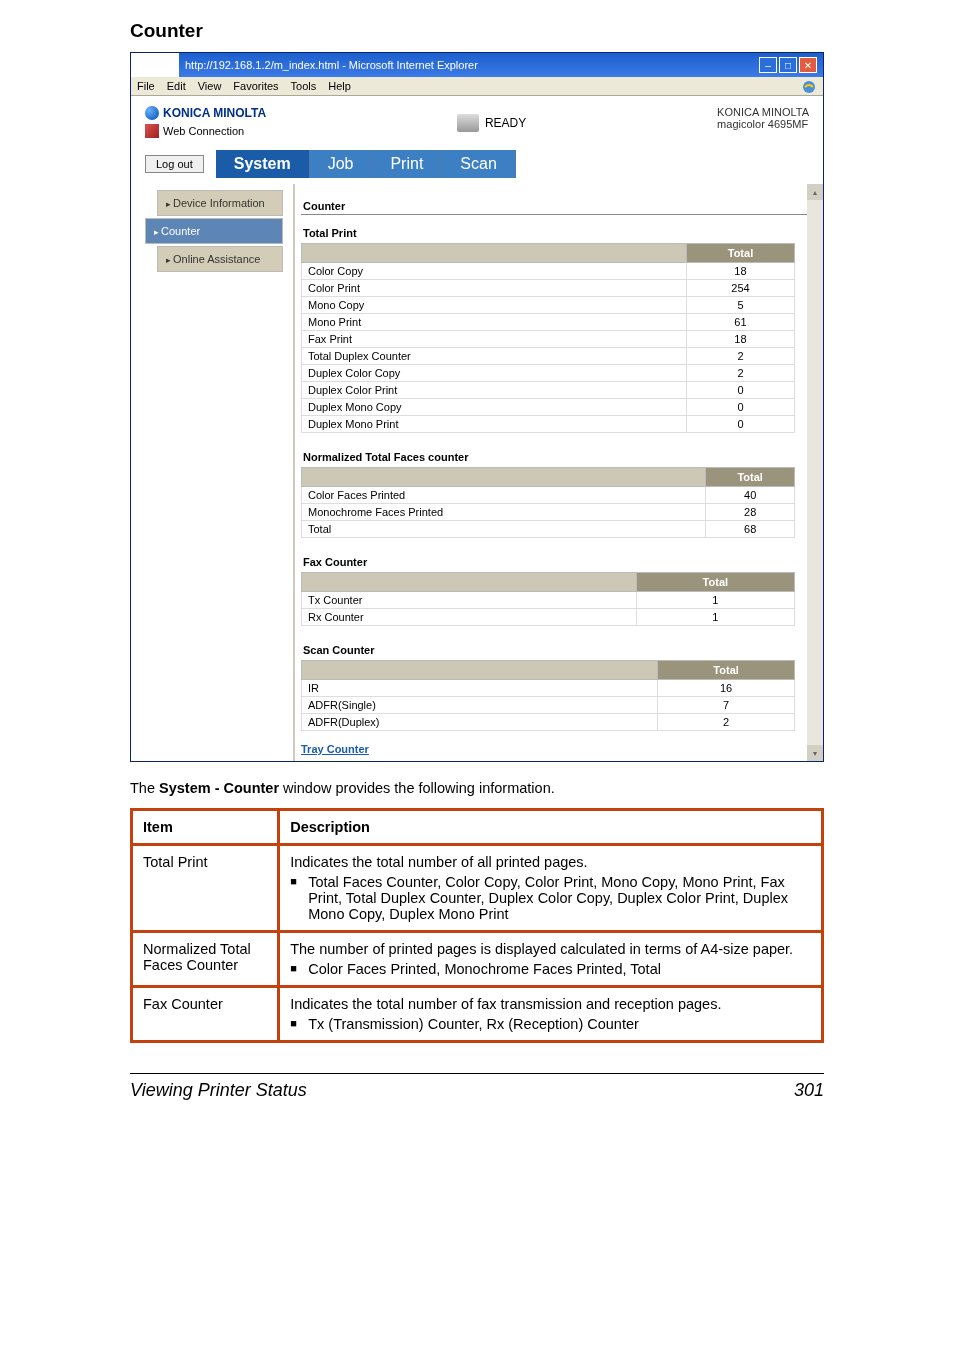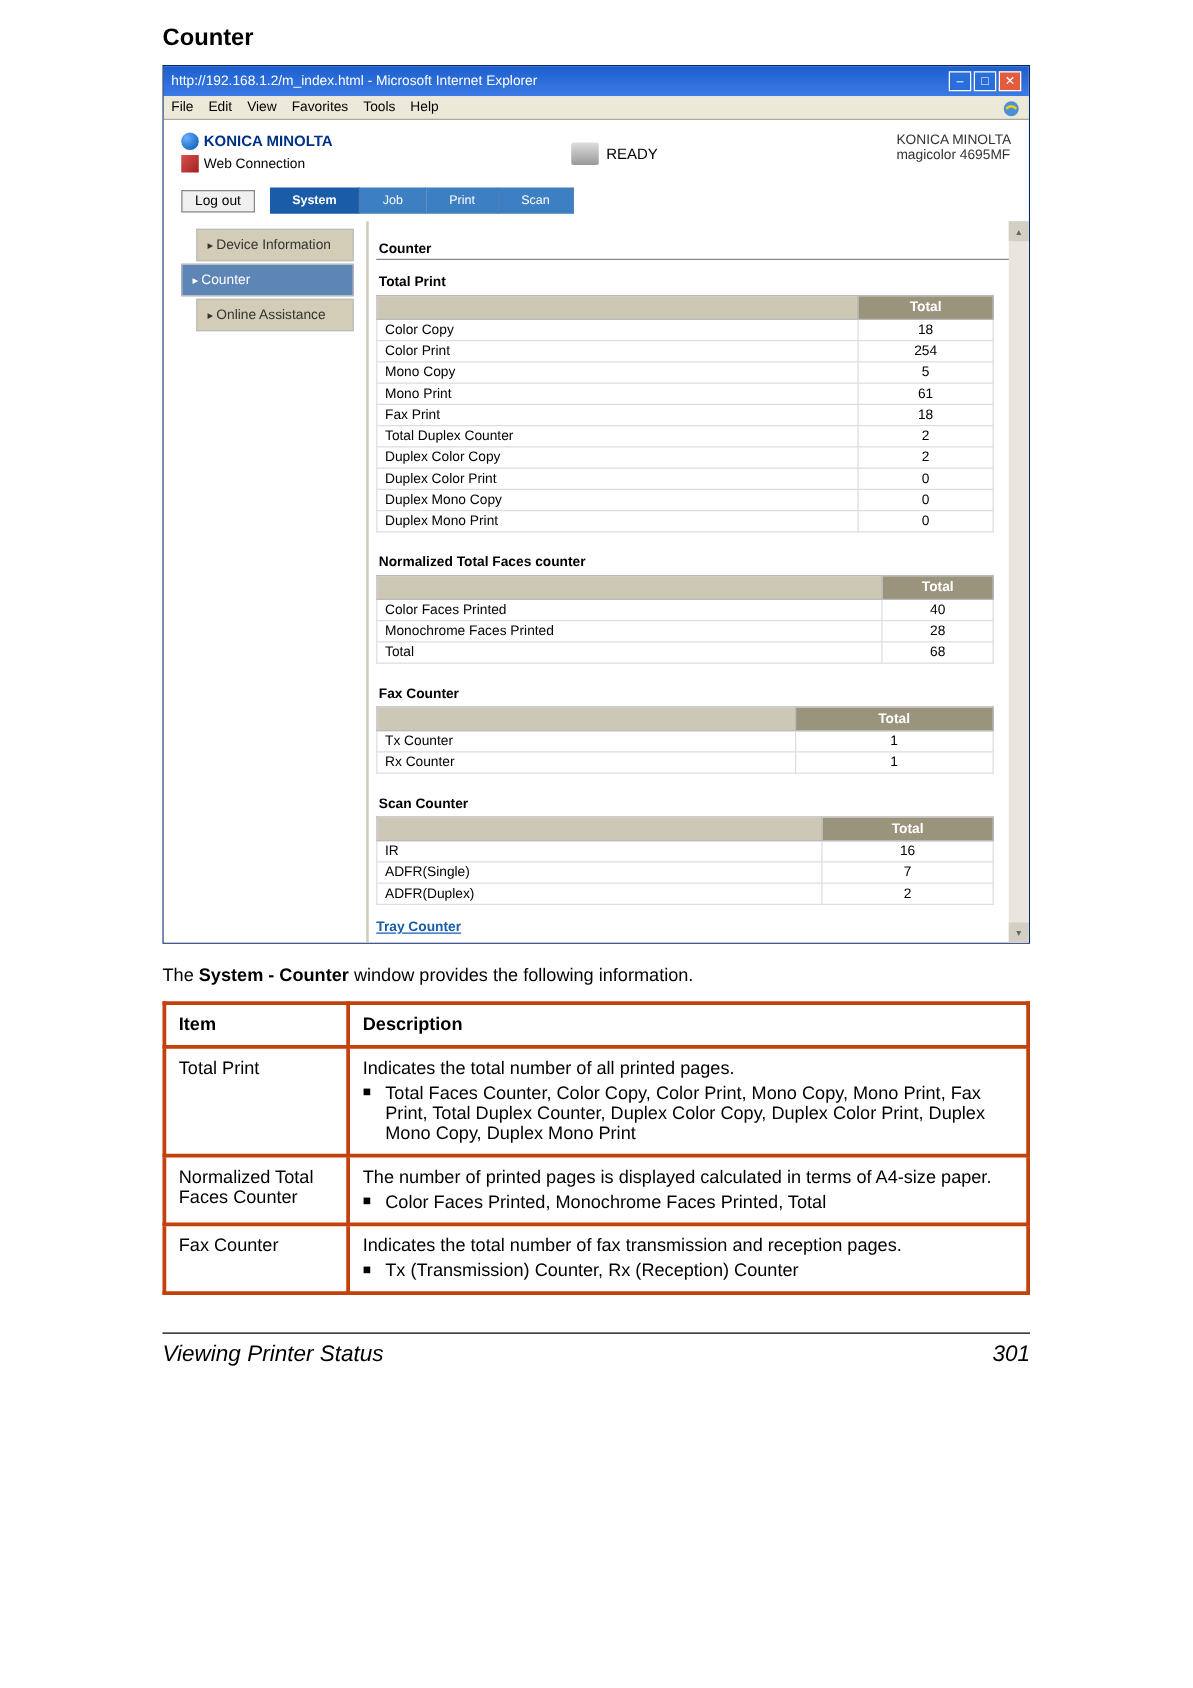--- a/index.html
+++ b/index.html
@@ -1,20 +1,20 @@
 <!DOCTYPE html>
 <html><head>
 <meta charset="utf-8">
 <style>
   * { margin: 0; padding: 0; box-sizing: border-box; }
   body { font-family: Arial, sans-serif; background: #fff; width: 954px; }
   .page { padding: 20px 130px 30px 130px; }
   .heading-counter { font-size: 19px; font-weight: bold; margin-bottom: 10px; }
   .browser-window { border: 1px solid #0a246a; background: #fff; }
-  .titlebar { background: linear-gradient(to bottom, #1b5fce, #3d7be6); color: #fff; font-size: 11px; padding: 4px 6px; display: flex; justify-content: space-between; align-items: center; }
+  .titlebar { background: linear-gradient(to bottom, #1b5fce, #3d7be6); color: #fff; font-size: 11px; padding: 4px 6px; display: flex; justify-content: space-between; align-items: center; margin-left: 48px; }
   .titlebar-text { font-weight: normal; }
   .win-buttons { display: flex; gap: 2px; }
   .win-btn { width: 18px; height: 16px; font-size: 10px; display: flex; align-items: center; justify-content: center; border: 1px solid #fff; }
   .win-min { background: #2a6ed9; color: #fff; }
   .win-max { background: #2a6ed9; color: #fff; }
   .win-close { background: #e45c3f; color: #fff; }
   .menubar { background: #ece9d8; font-size: 11px; padding: 3px 6px; display: flex; gap: 12px; border-bottom: 1px solid #aca899; position: relative; }
   .menubar .ie-icon { position: absolute; right: 6px; top: 2px; width: 16px; height: 16px; }
   .content-area { background: #fff; }
   .header-row { display: flex; justify-content: space-between; padding: 10px 14px 6px 14px; }
@@ -22,21 +22,21 @@
   .km-logo { display: flex; align-items: center; gap: 4px; font-weight: bold; color: #003087; font-size: 12px; margin-bottom: 4px; }
   .km-globe { width: 14px; height: 14px; background: radial-gradient(circle at 30% 30%, #6ab0ff, #0050b0); border-radius: 50%; }
   .pagescope { display: flex; align-items: center; gap: 4px; font-size: 11px; }
   .ps-icon { width: 14px; height: 14px; background: linear-gradient(135deg, #d9534f, #a02020); }
   .ready-block { display: flex; align-items: center; gap: 6px; font-size: 12px; margin-top: 2px; }
   .printer-icon { width: 22px; height: 18px; background: linear-gradient(#ddd,#999); border-radius: 2px; position: relative; }
   .right-info { text-align: left; font-size: 11px; color: #333; }
   .tabs-row { display: flex; align-items: center; padding: 6px 14px 6px 14px; gap: 12px; }
   .logout-btn { font-size: 11px; padding: 2px 10px; border: 1px solid #888; background: #f0f0f0; }
   .tabs { display: flex; }
-  .tab { font-size: 10px; padding: 5px 18px; border-right: 1px solid #4a7ab0; color: #fff; }
+  .tab { font-size: 16px; padding: 5px 18px; border-right: 1px solid #4a7ab0; color: #fff; }
   .tab.active { background: #1a5ca8; font-weight: bold; }
   .tab.inactive { background: #3c7fc2; }
   .main-row { display: flex; padding: 0 0 0 14px; }
   .sidebar { width: 138px; flex-shrink: 0; margin-right: 10px; margin-top: 6px; }
   .side-item { font-size: 11px; padding: 6px 8px; border: 1px solid #bbb; margin-bottom: 2px; }
   .side-item.inactive { background: #d3cdb7; color: #333; margin-left: 12px; }
   .side-item.active { background: #5d85b5; color: #fff; }
   .side-item::before { content: "▸ "; font-size: 9px; }
   .main-content { flex: 1; padding: 10px 6px 6px 6px; border-left: 2px solid #cfcabe; position: relative; }
   .main-content::before { content: ""; position: absolute; right: 0; top: 0; bottom: 0; width: 16px; background: #e8e6de; }

